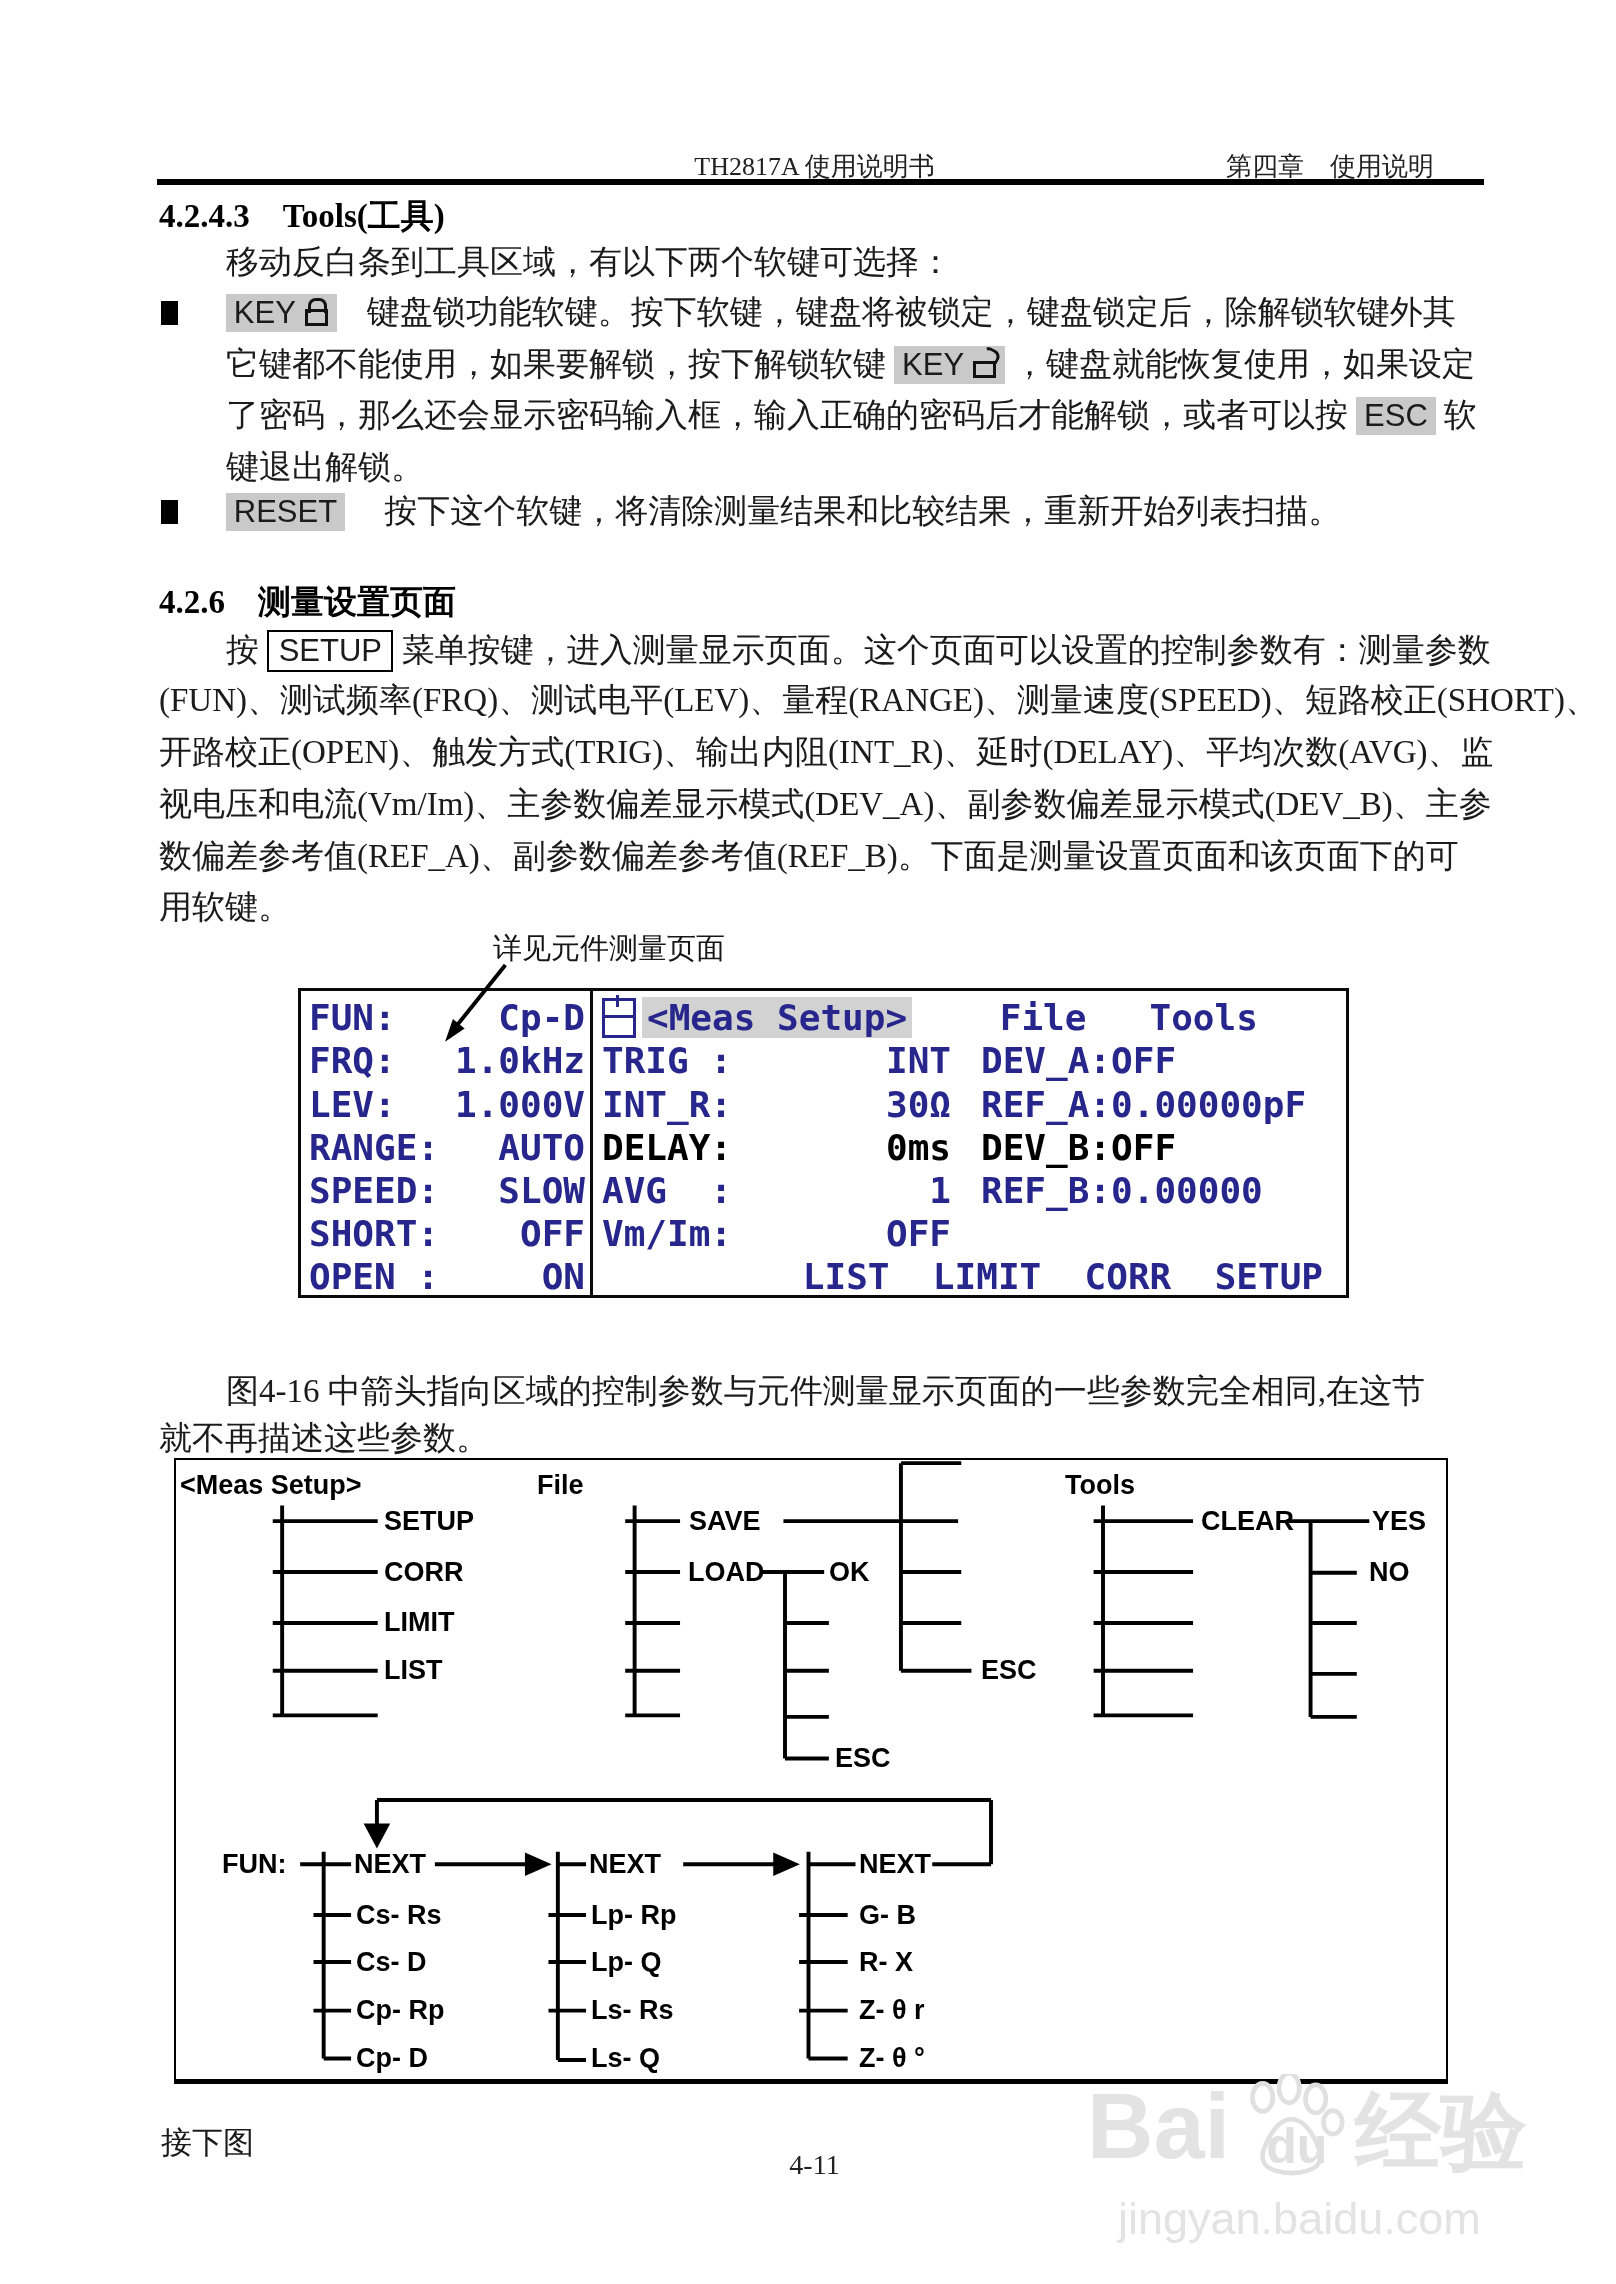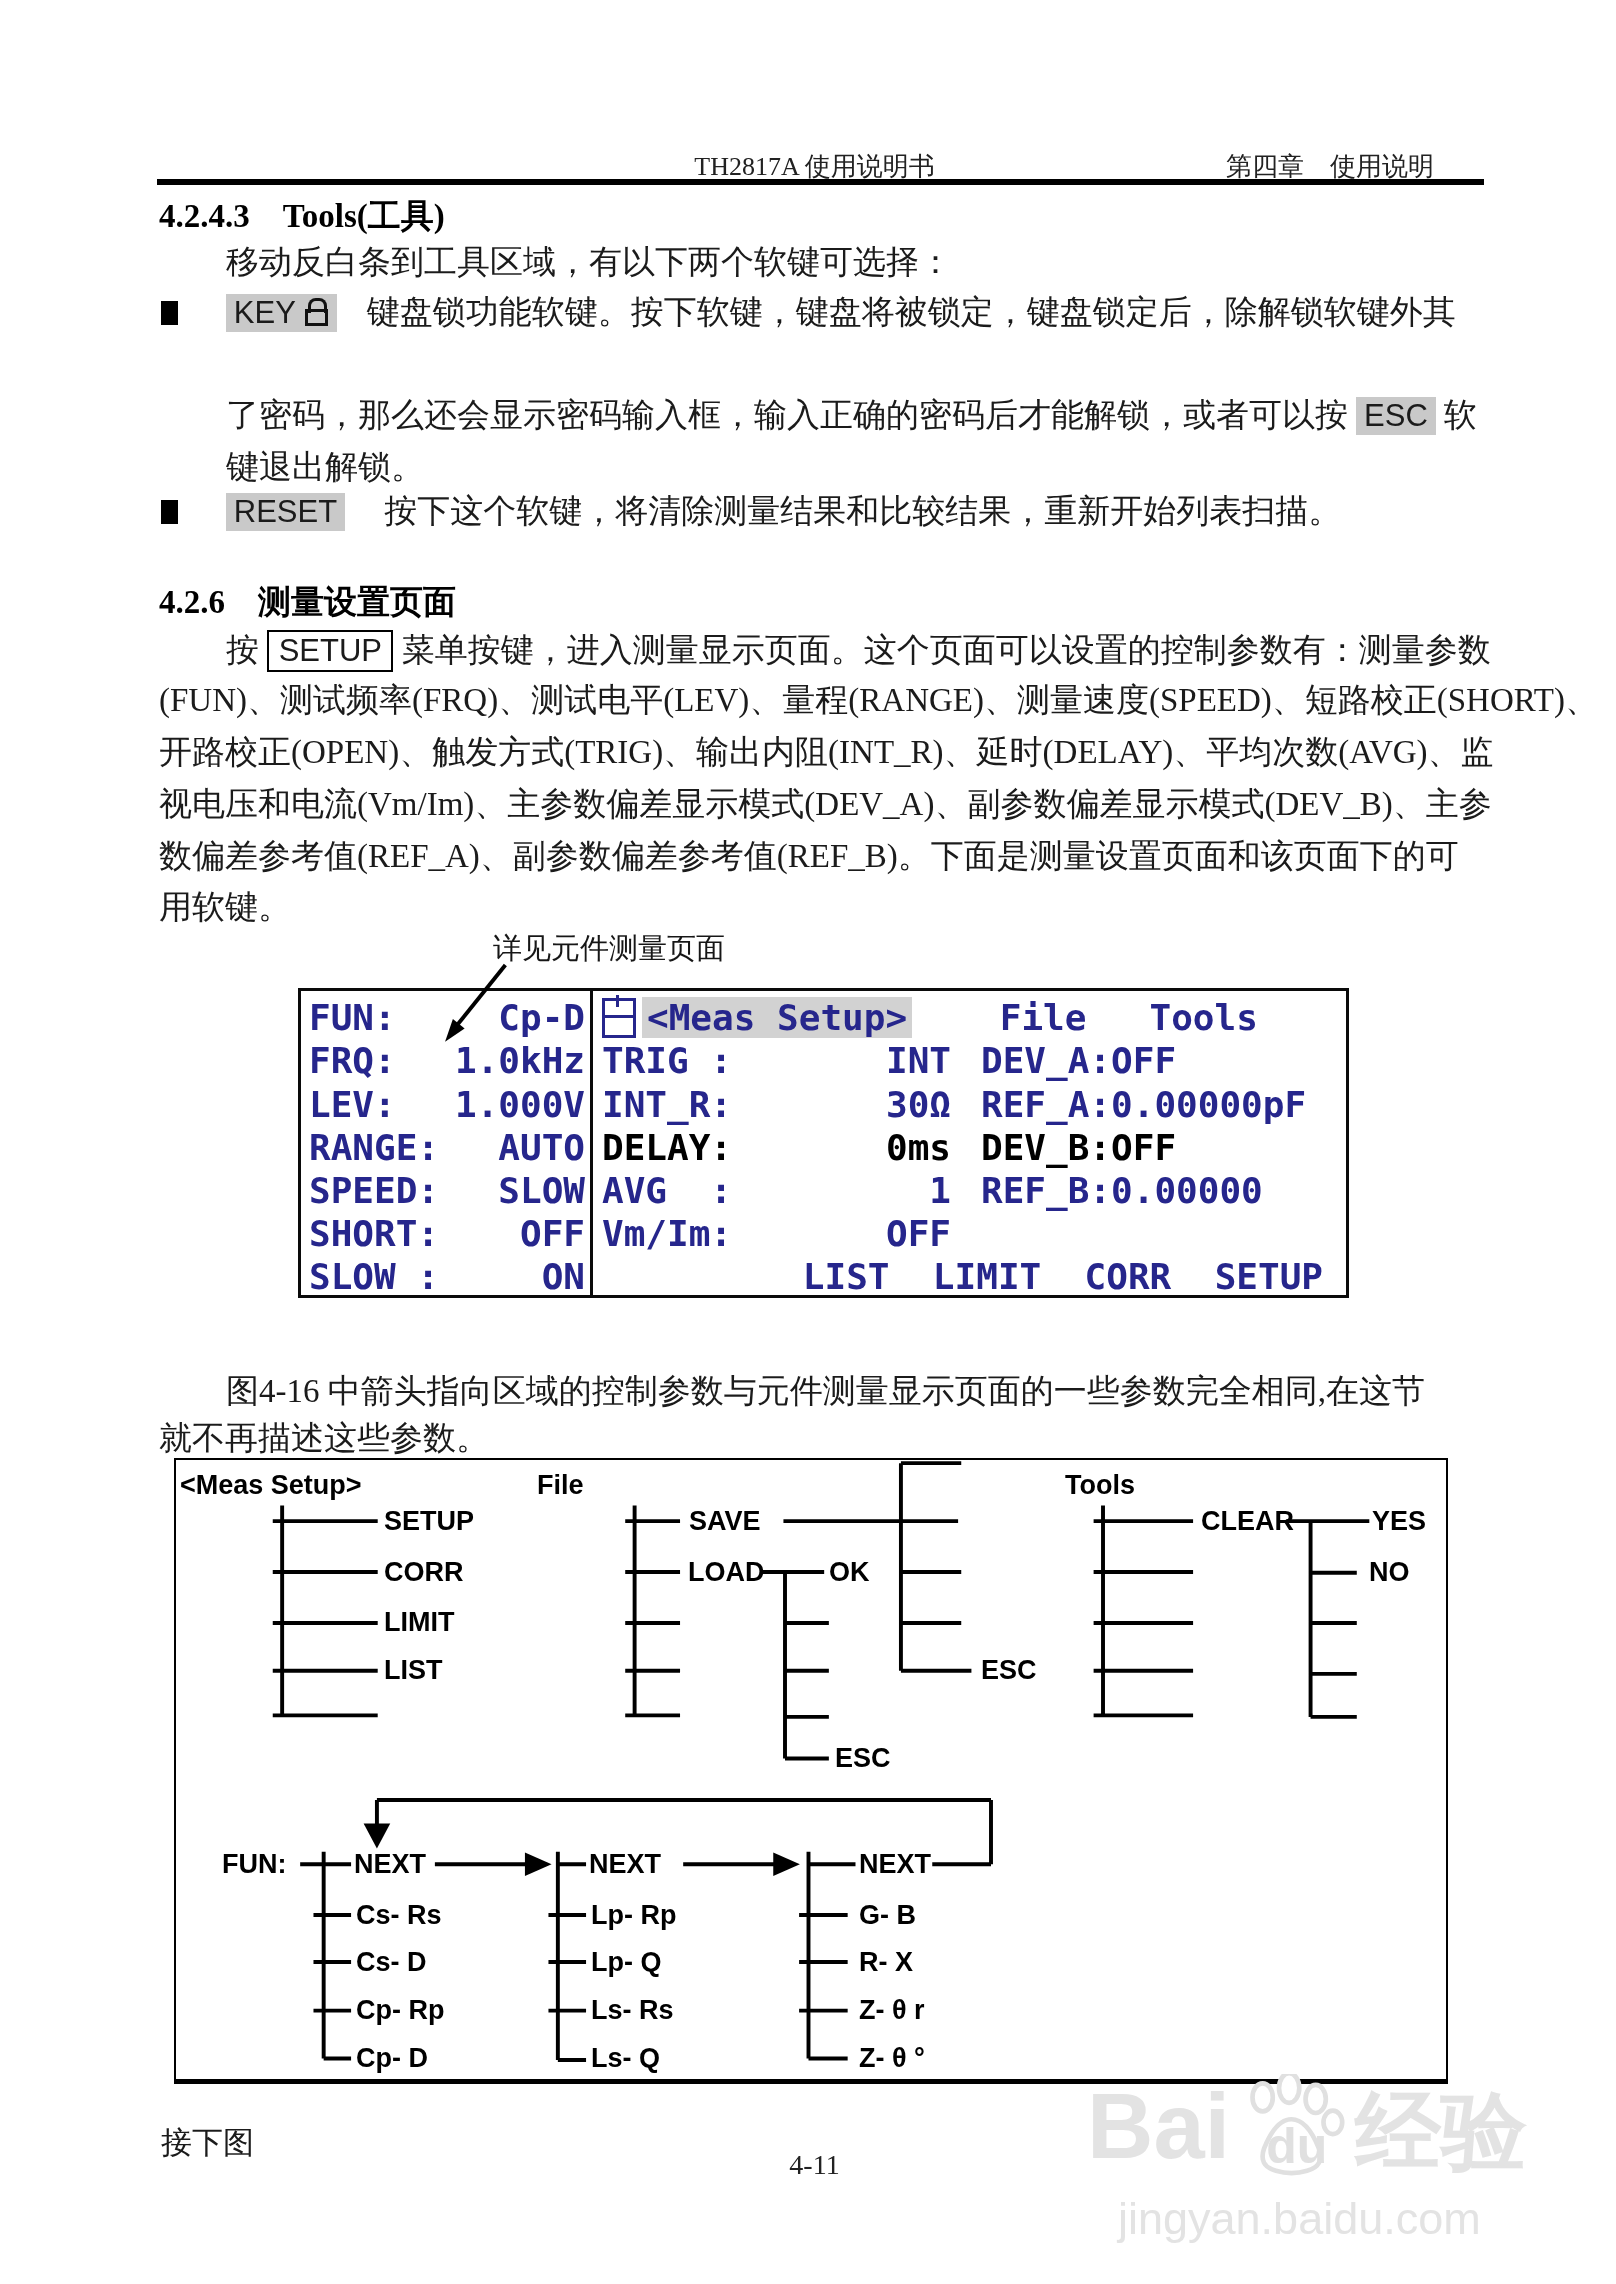--- a/index.html
+++ b/index.html
@@ -54,20 +54,25 @@
   <div class="abs rule" style="left:157px;top:179px;width:1327px;height:5.5px;"></div>
 
   <div class="abs heading" style="left:159px;top:194px;">4.2.4.3　Tools(工具)</div>
   <div class="abs bodyline" style="left:226px;top:243px;">移动反白条到工具区域，有以下两个软键可选择：</div>
 
   <div class="abs bullet" style="left:161px;top:301px;"></div>
   <div class="abs bodyline" style="left:226px;top:293px;">
     <span class="badge"><span>KEY</span><span class="lock"><span class="sh"></span><span class="bd"></span></span></span>
     <span style="margin-left:22px;">键盘锁功能软键。按下软键，键盘将被锁定，键盘锁定后，除解锁软键外其</span>
   </div>
+  <div class="abs bodyline" style="left:226px;top:345px;">
+    <span>它键都不能使用，如果要解锁，按下解锁软键</span>
+    <span class="badge"><span>KEY</span><span class="lock open"><span class="sh"></span><span class="bd"></span></span></span>
+    <span>，键盘就能恢复使用，如果设定</span>
+  </div>
   <div class="abs bodyline" style="left:226px;top:396px;">
     <span>了密码，那么还会显示密码输入框，输入正确的密码后才能解锁，或者可以按</span>
     <span class="badge">ESC</span>
     <span>软</span>
   </div>
   <div class="abs bodyline" style="left:226px;top:448px;">键退出解锁。</div>
 
   <div class="abs bullet" style="left:161px;top:500px;"></div>
   <div class="abs bodyline" style="left:226px;top:492px;">
     <span class="badge">RESET</span>
@@ -91,21 +96,21 @@
   <div class="abs" id="screen"></div>
   <div class="abs" id="scr-divider"></div>
   <div class="abs" style="left: 298px; top: 988px; width: 1051px; height: 310px; position: absolute;">
     <div id="scr-left">
         <div class="scr-left-row scr" style="top: 9.4px; color: rgb(38, 38, 140);"><span>FUN:</span><span>Cp-D</span></div>
         <div class="scr-left-row scr" style="top: 52px; color: rgb(38, 38, 140);"><span>FRQ:</span><span>1.0kHz</span></div>
         <div class="scr-left-row scr" style="top: 96px; color: rgb(38, 38, 140);"><span>LEV:</span><span>1.000V</span></div>
         <div class="scr-left-row scr" style="top: 139px; color: rgb(38, 38, 140);"><span>RANGE:</span><span>AUTO</span></div>
         <div class="scr-left-row scr" style="top: 182px; color: rgb(38, 38, 140);"><span>SPEED:</span><span>SLOW</span></div>
         <div class="scr-left-row scr" style="top: 225px; color: rgb(38, 38, 140);"><span>SHORT:</span><span>OFF</span></div>
-        <div class="scr-left-row scr" style="top: 268px; color: rgb(38, 38, 140);"><span>SLOW :</span><span>ON</span></div>
+        <div class="scr-left-row scr" style="top: 268px; color: rgb(38, 38, 140);"><span>OPEN :</span><span>ON</span></div>
       </div>
     <div class="scr-title scr" style="top: 9.4px; color: rgb(38, 38, 140);">
       <span class="scr-icon"><i class="h"></i><i class="v"></i></span>
       <span class="scr-hl" style="background: rgb(210, 210, 210);">&lt;Meas Setup&gt;</span>
       <span style="margin-left:88px;">File</span>
       <span style="margin-left:63px;">Tools</span>
     </div>
     <div id="scr-params">
         <div class="scr-param scr" style="top: 52px; color: rgb(38, 38, 140);"><span>TRIG :</span><span class="v">INT</span><span></span><span>DEV_A:OFF</span></div>
         <div class="scr-param scr" style="top: 96px; color: rgb(38, 38, 140);"><span>INT_R:</span><span class="v">30Ω</span><span></span><span>REF_A:0.00000pF</span></div>

